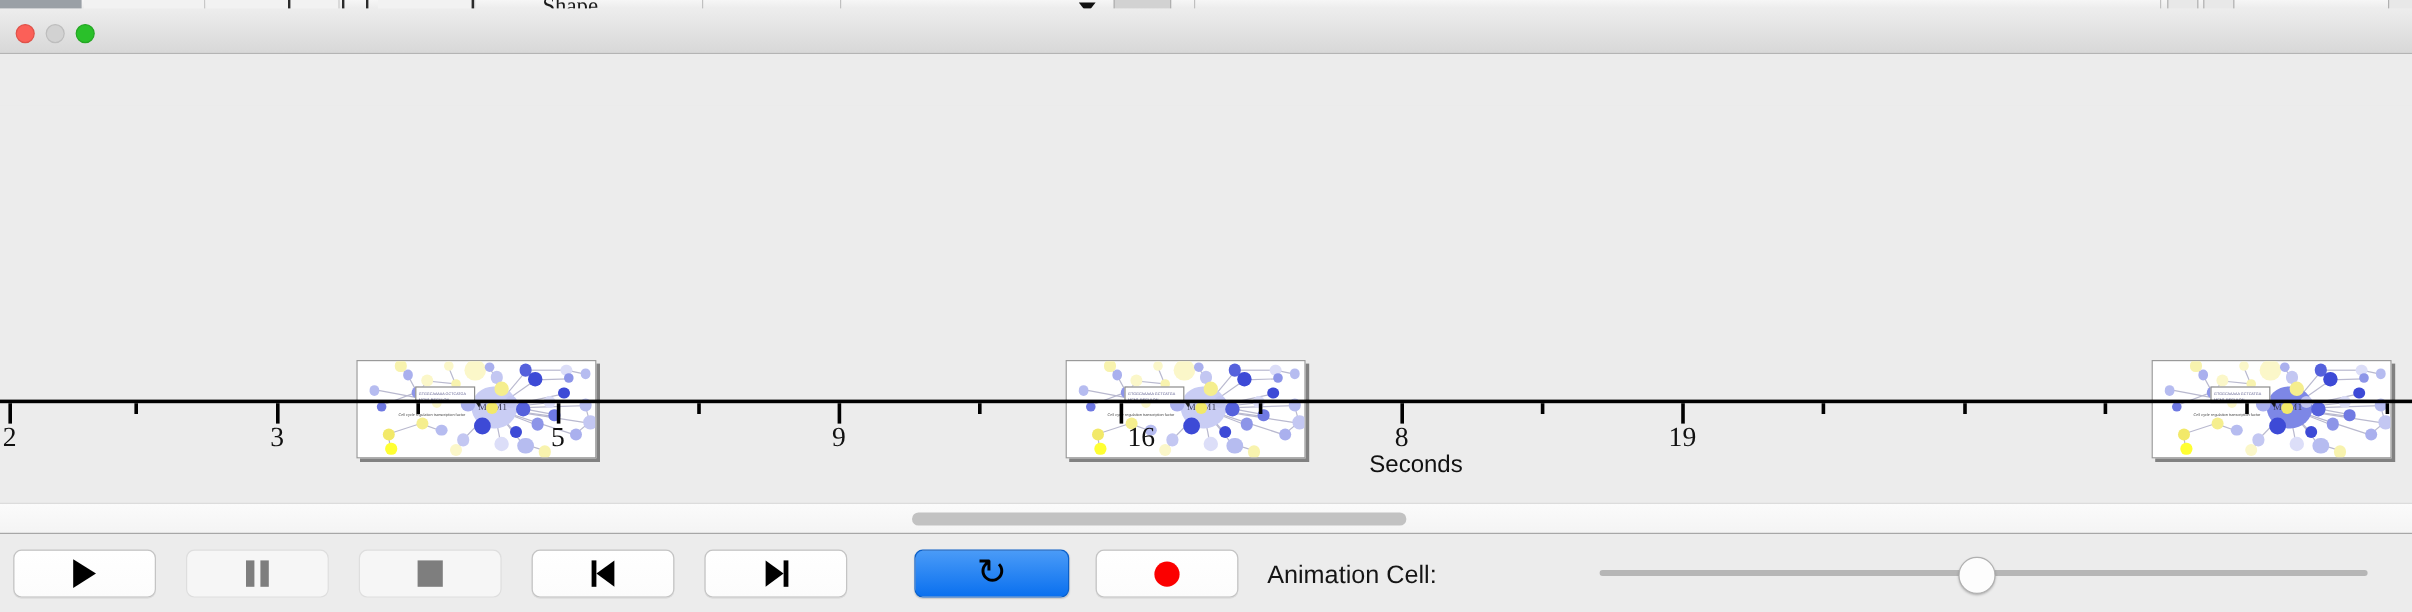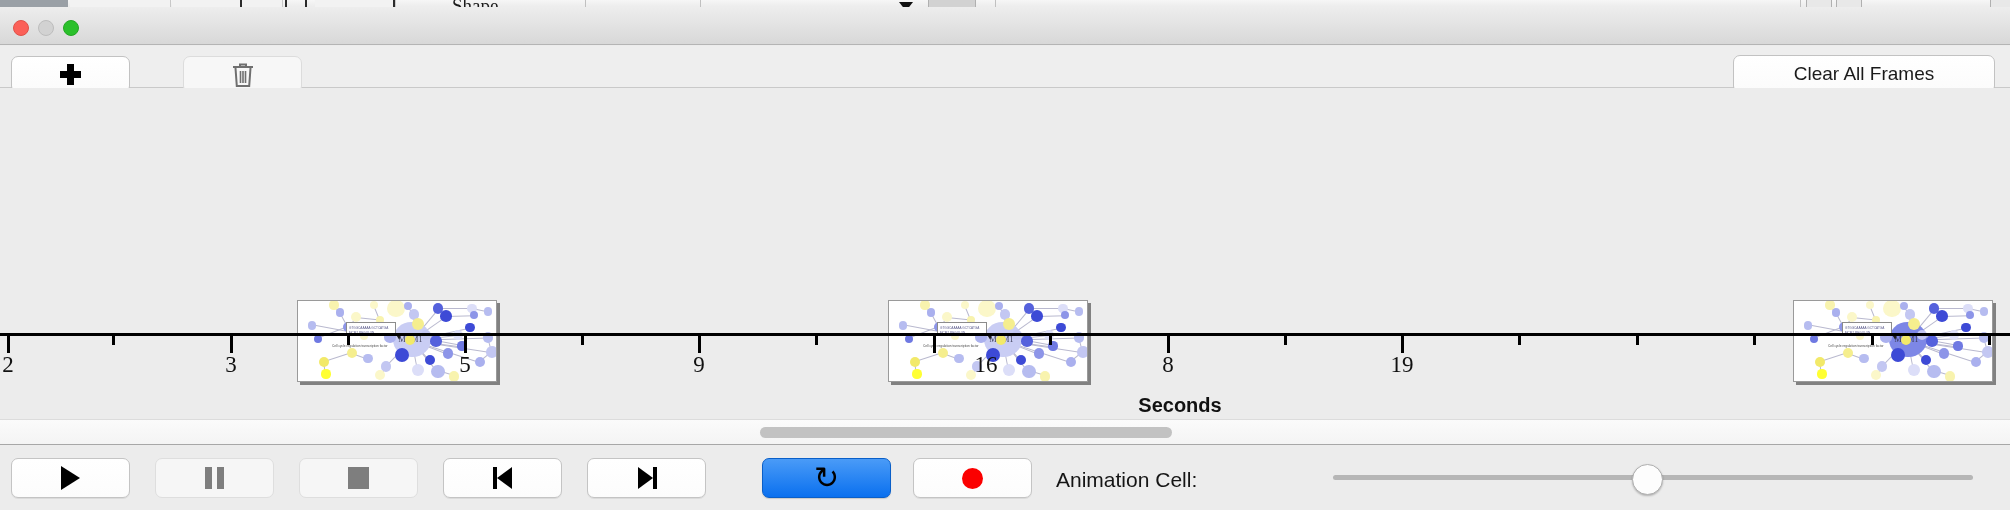--- a/index.html
+++ b/index.html
@@ -169,26 +169,25 @@
     position: absolute;
     top: 264px;
     font-size: 23px;
     color: #111;
     font-family: "Liberation Serif", serif;
     transform: translateX(-50%);
     white-space: nowrap;
   }
   .axis-title {
     position: absolute;
-    top: 306px;
+    top: 288px;
     font-size: 20px;
     color: #111;
     transform: translateX(-50%);
     white-space: nowrap;
-    font-weight: bold;
   }
 
   
   .hscroll {
     position: absolute;
     left: 0; top: 419px;
     width: 2010px; height: 26px;
     background: linear-gradient(#fbfbfb, #f4f4f4);
     border-top: 1px solid #dcdcdc;
     border-bottom: 1px solid #a7a7a7;
@@ -304,36 +303,20 @@
   </div>
 
   <div class="titlebar">
     <div class="lights">
       <div class="light close"></div>
       <div class="light min"></div>
       <div class="light max"></div>
     </div>
   </div>
 
-  <div class="toolbar">
-    <div class="btn btn-add">
-      <span class="plus-icon"></span>
-    </div>
-    <div class="btn flat btn-del">
-      <svg width="24" height="28" viewBox="0 0 24 28">
-        <path d="M2 6 H22" stroke="#6f6f6f" stroke-width="2" fill="none"></path>
-        <path d="M9 6 V3.5 H15 V6" stroke="#6f6f6f" stroke-width="2" fill="none"></path>
-        <path d="M4.5 7 L5.8 25 H18.2 L19.5 7" stroke="#6f6f6f" stroke-width="2" fill="none"></path>
-        <path d="M9.5 10 V22 M12 10 V22 M14.5 10 V22" stroke="#6f6f6f" stroke-width="1.6" fill="none"></path>
-      </svg>
-    </div>
-    <div class="btn btn-clear">
-      <span>Clear All Frames</span>
-    </div>
-  </div>
 
   <div class="timeline">
       <div class="frame" style="left: 1793px; top: 212px; width: 200px; height: 82px;">
         <div class="frame-inner">
           <div class="edge" style="left: 114px; top: 38.54px; width: 40.5826px; transform: rotate(-50.1583deg);"></div>
           <div class="edge" style="left: 114px; top: 38.54px; width: 41.4908px; transform: rotate(-34.9694deg);"></div>
           <div class="edge" style="left: 114px; top: 38.54px; width: 24.6812px; transform: rotate(-85.352deg);"></div>
           <div class="edge" style="left: 114px; top: 38.54px; width: 16.6954px; transform: rotate(-68.9378deg);"></div>
           <div class="edge" style="left: 114px; top: 38.54px; width: 59.2899px; transform: rotate(-11.9733deg);"></div>
           <div class="edge" style="left: 114px; top: 38.54px; width: 46.2624px; transform: rotate(-6.10495deg);"></div>
@@ -611,21 +594,21 @@
         <div class="tick major" style="left: 230px;"></div>
         <div class="tick-label" style="left: 231px;">3</div>
         <div class="tick minor" style="left: 347px;"></div>
         <div class="tick major" style="left: 464px;"></div>
         <div class="tick-label" style="left: 465px;">5</div>
         <div class="tick minor" style="left: 581px;"></div>
         <div class="tick major" style="left: 698px;"></div>
         <div class="tick-label" style="left: 699px;">9</div>
         <div class="tick minor" style="left: 815px;"></div>
         <div class="tick major" style="left: 933px;"></div>
-        <div class="tick-label" style="left: 986px;">16</div>
+        <div class="tick-label" style="left: 951px;">16</div>
         <div class="tick minor" style="left: 1049px;"></div>
         <div class="tick major" style="left: 1167px;"></div>
         <div class="tick-label" style="left: 1168px;">8</div>
         <div class="tick minor" style="left: 1284px;"></div>
         <div class="tick major" style="left: 1401px;"></div>
         <div class="tick-label" style="left: 1402px;">19</div>
         <div class="tick minor" style="left: 1518px;"></div>
         <div class="tick minor" style="left: 1636px;"></div>
         <div class="tick minor" style="left: 1753px;"></div>
         <div class="tick minor" style="left: 1871px;"></div>

